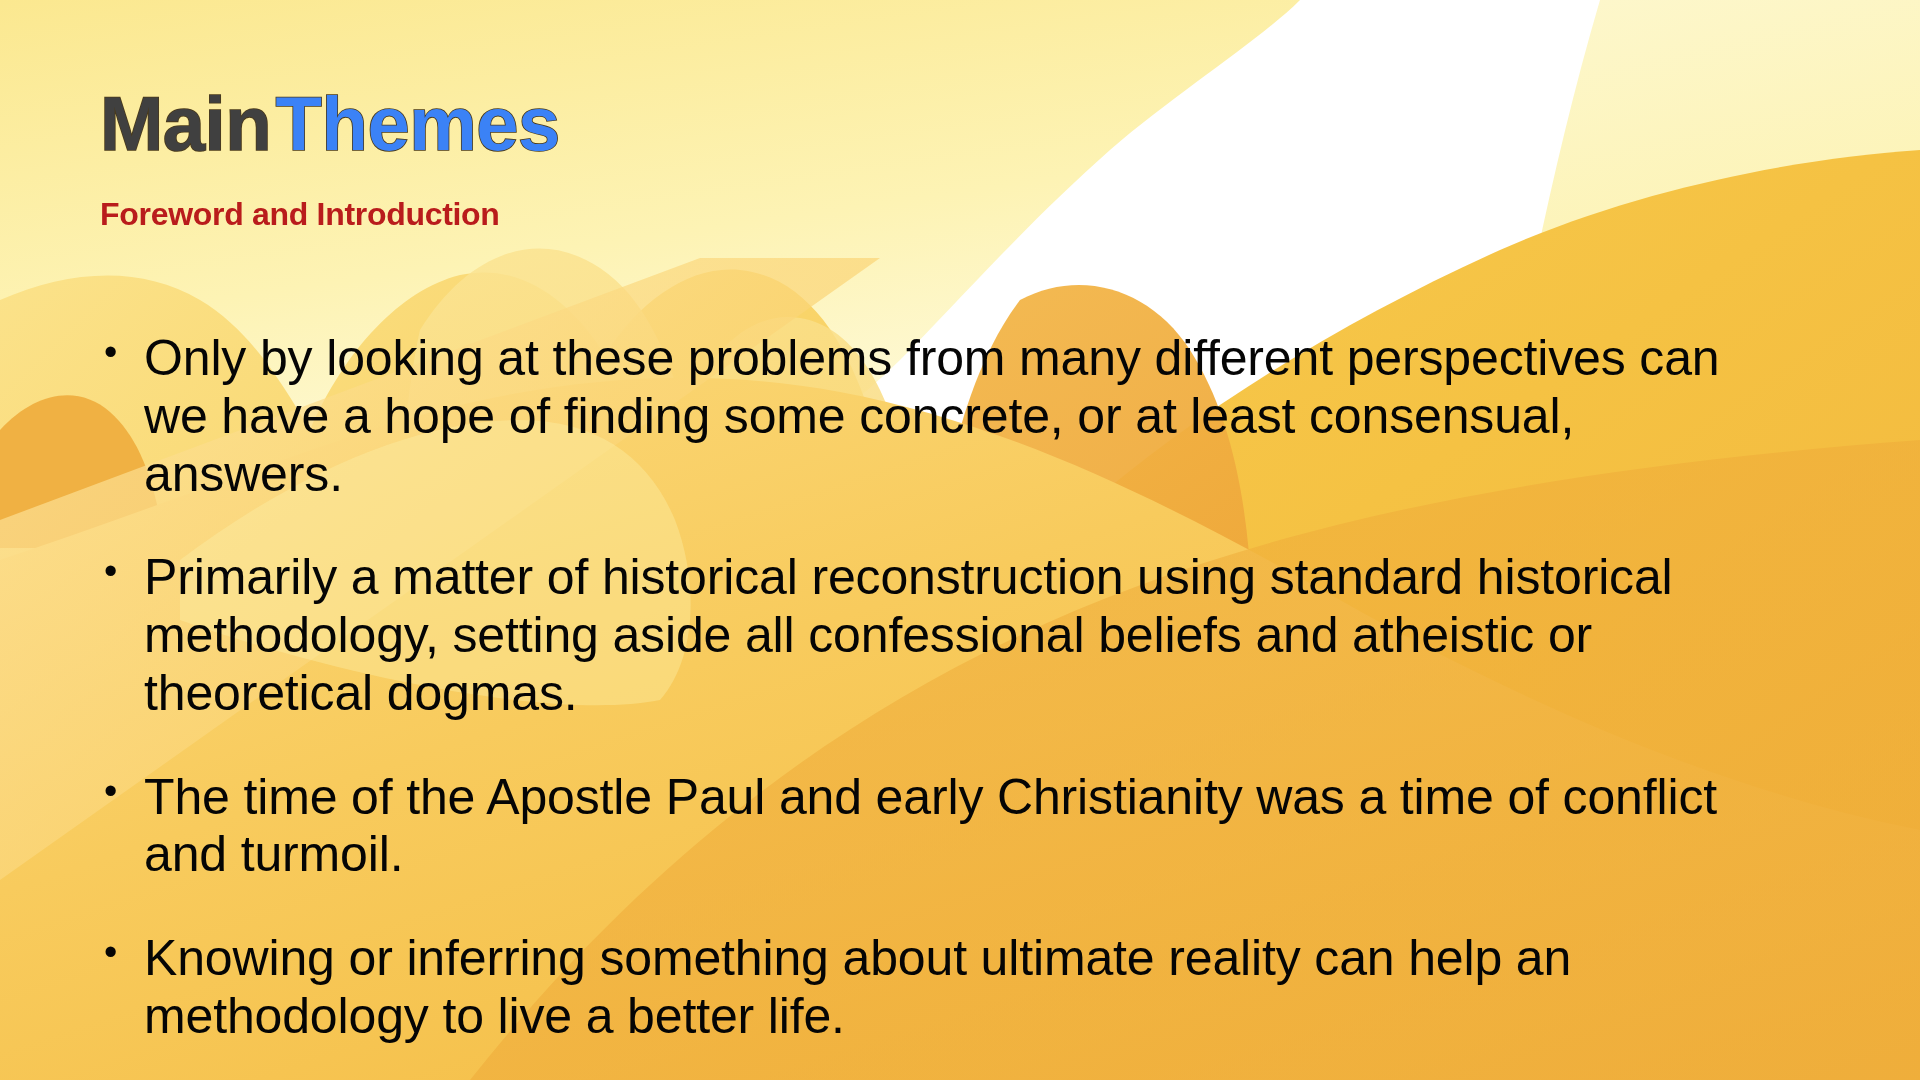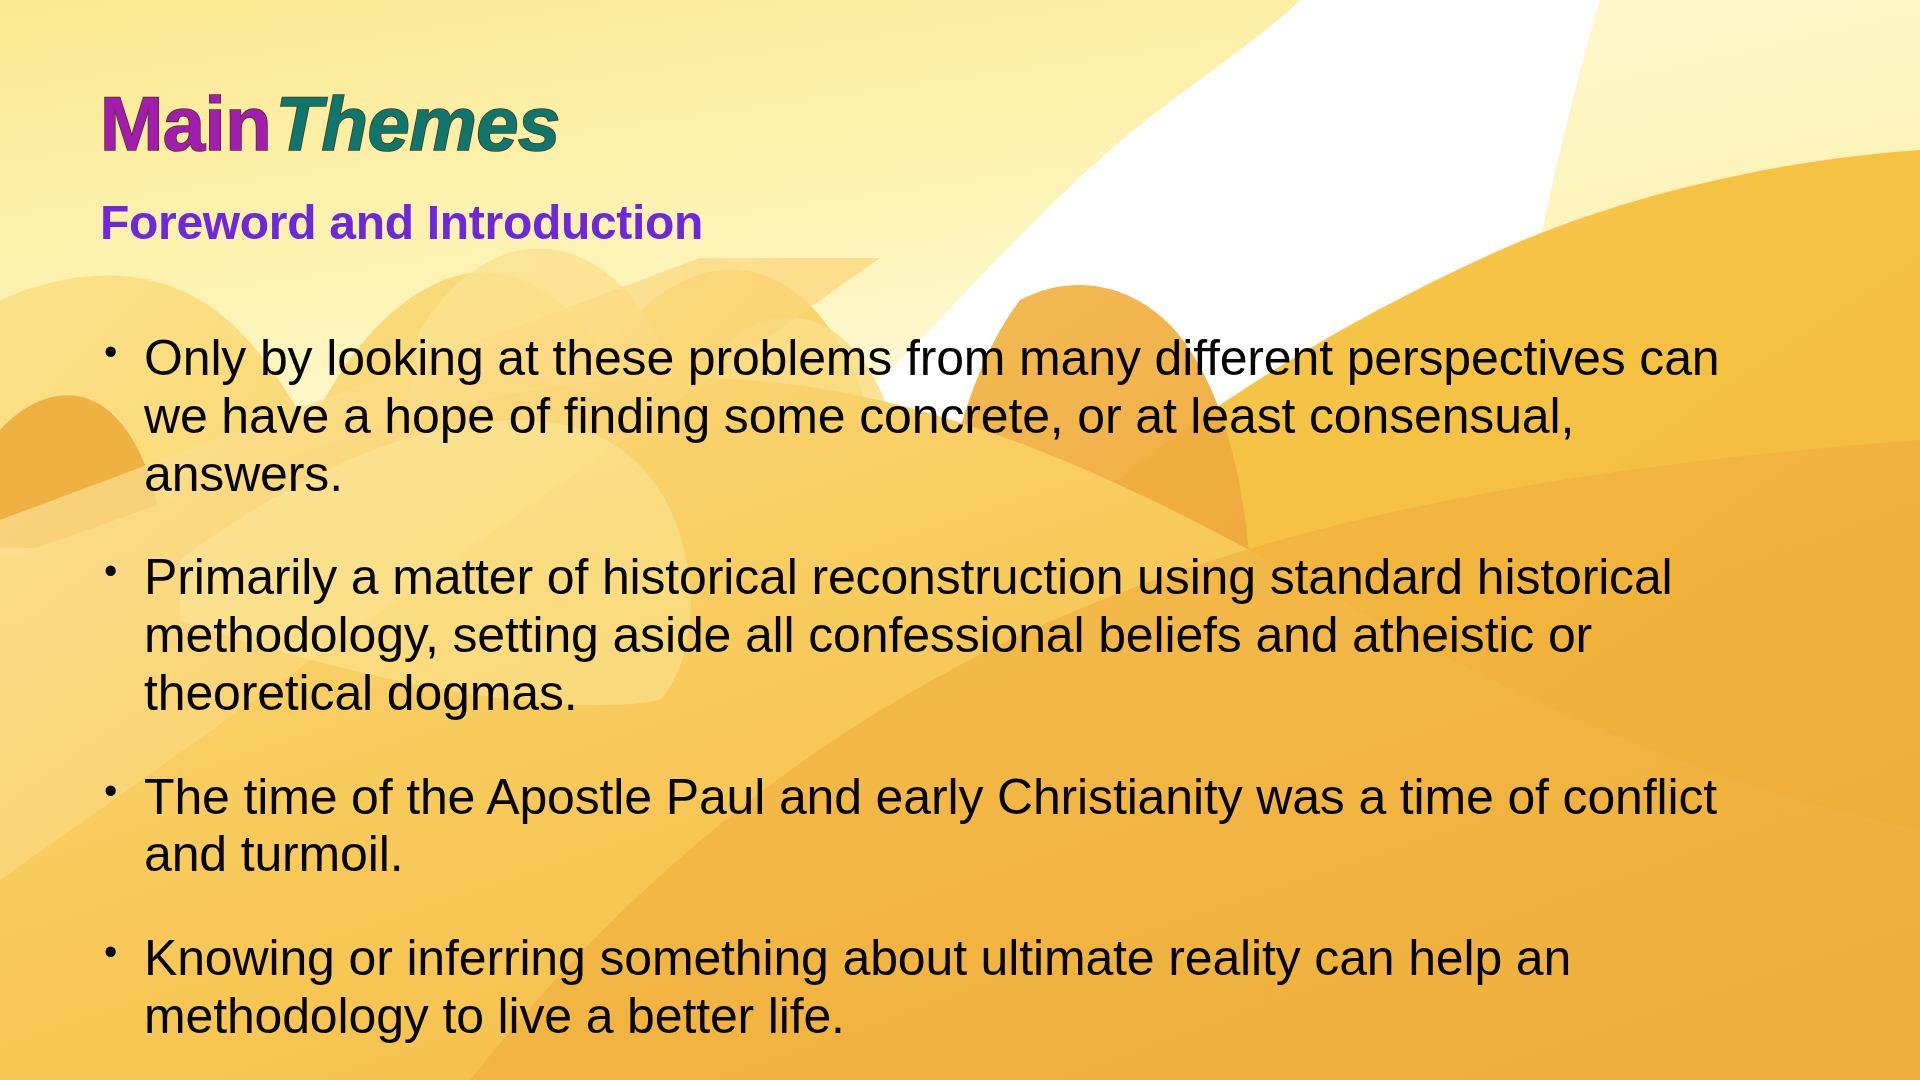--- a/index.html
+++ b/index.html
@@ -44,31 +44,31 @@
     white-space: nowrap;
   }
   .title-word {
     font-size: 76px;
     font-weight: bold;
     letter-spacing: -0.5px;
     line-height: 1;
     -webkit-text-stroke: 1.6px #4a3a1a;
     paint-order: stroke fill;
   }
-  #title-word-main { color: #a21caf; margin-top: 44px; }
-  #title-word-themes { color: #0f766e; font-style: italic; }
+  #title-word-main { color: #404040; margin-top: 44px; }
+  #title-word-themes { color: #3b82f6; }
 
   
   #subtitle {
     position: absolute;
     left: 100px;
     top: 198px;
-    font-size: 48px;
+    font-size: 32px;
     font-weight: bold;
-    color: #6d28d9;
+    color: #b91c1c;
     line-height: 1.05;
     letter-spacing: -0.3px;
     white-space: nowrap;
     text-align: right;
   }
 
   
   #bullet-list {
     position: absolute;
     left: 98px;

